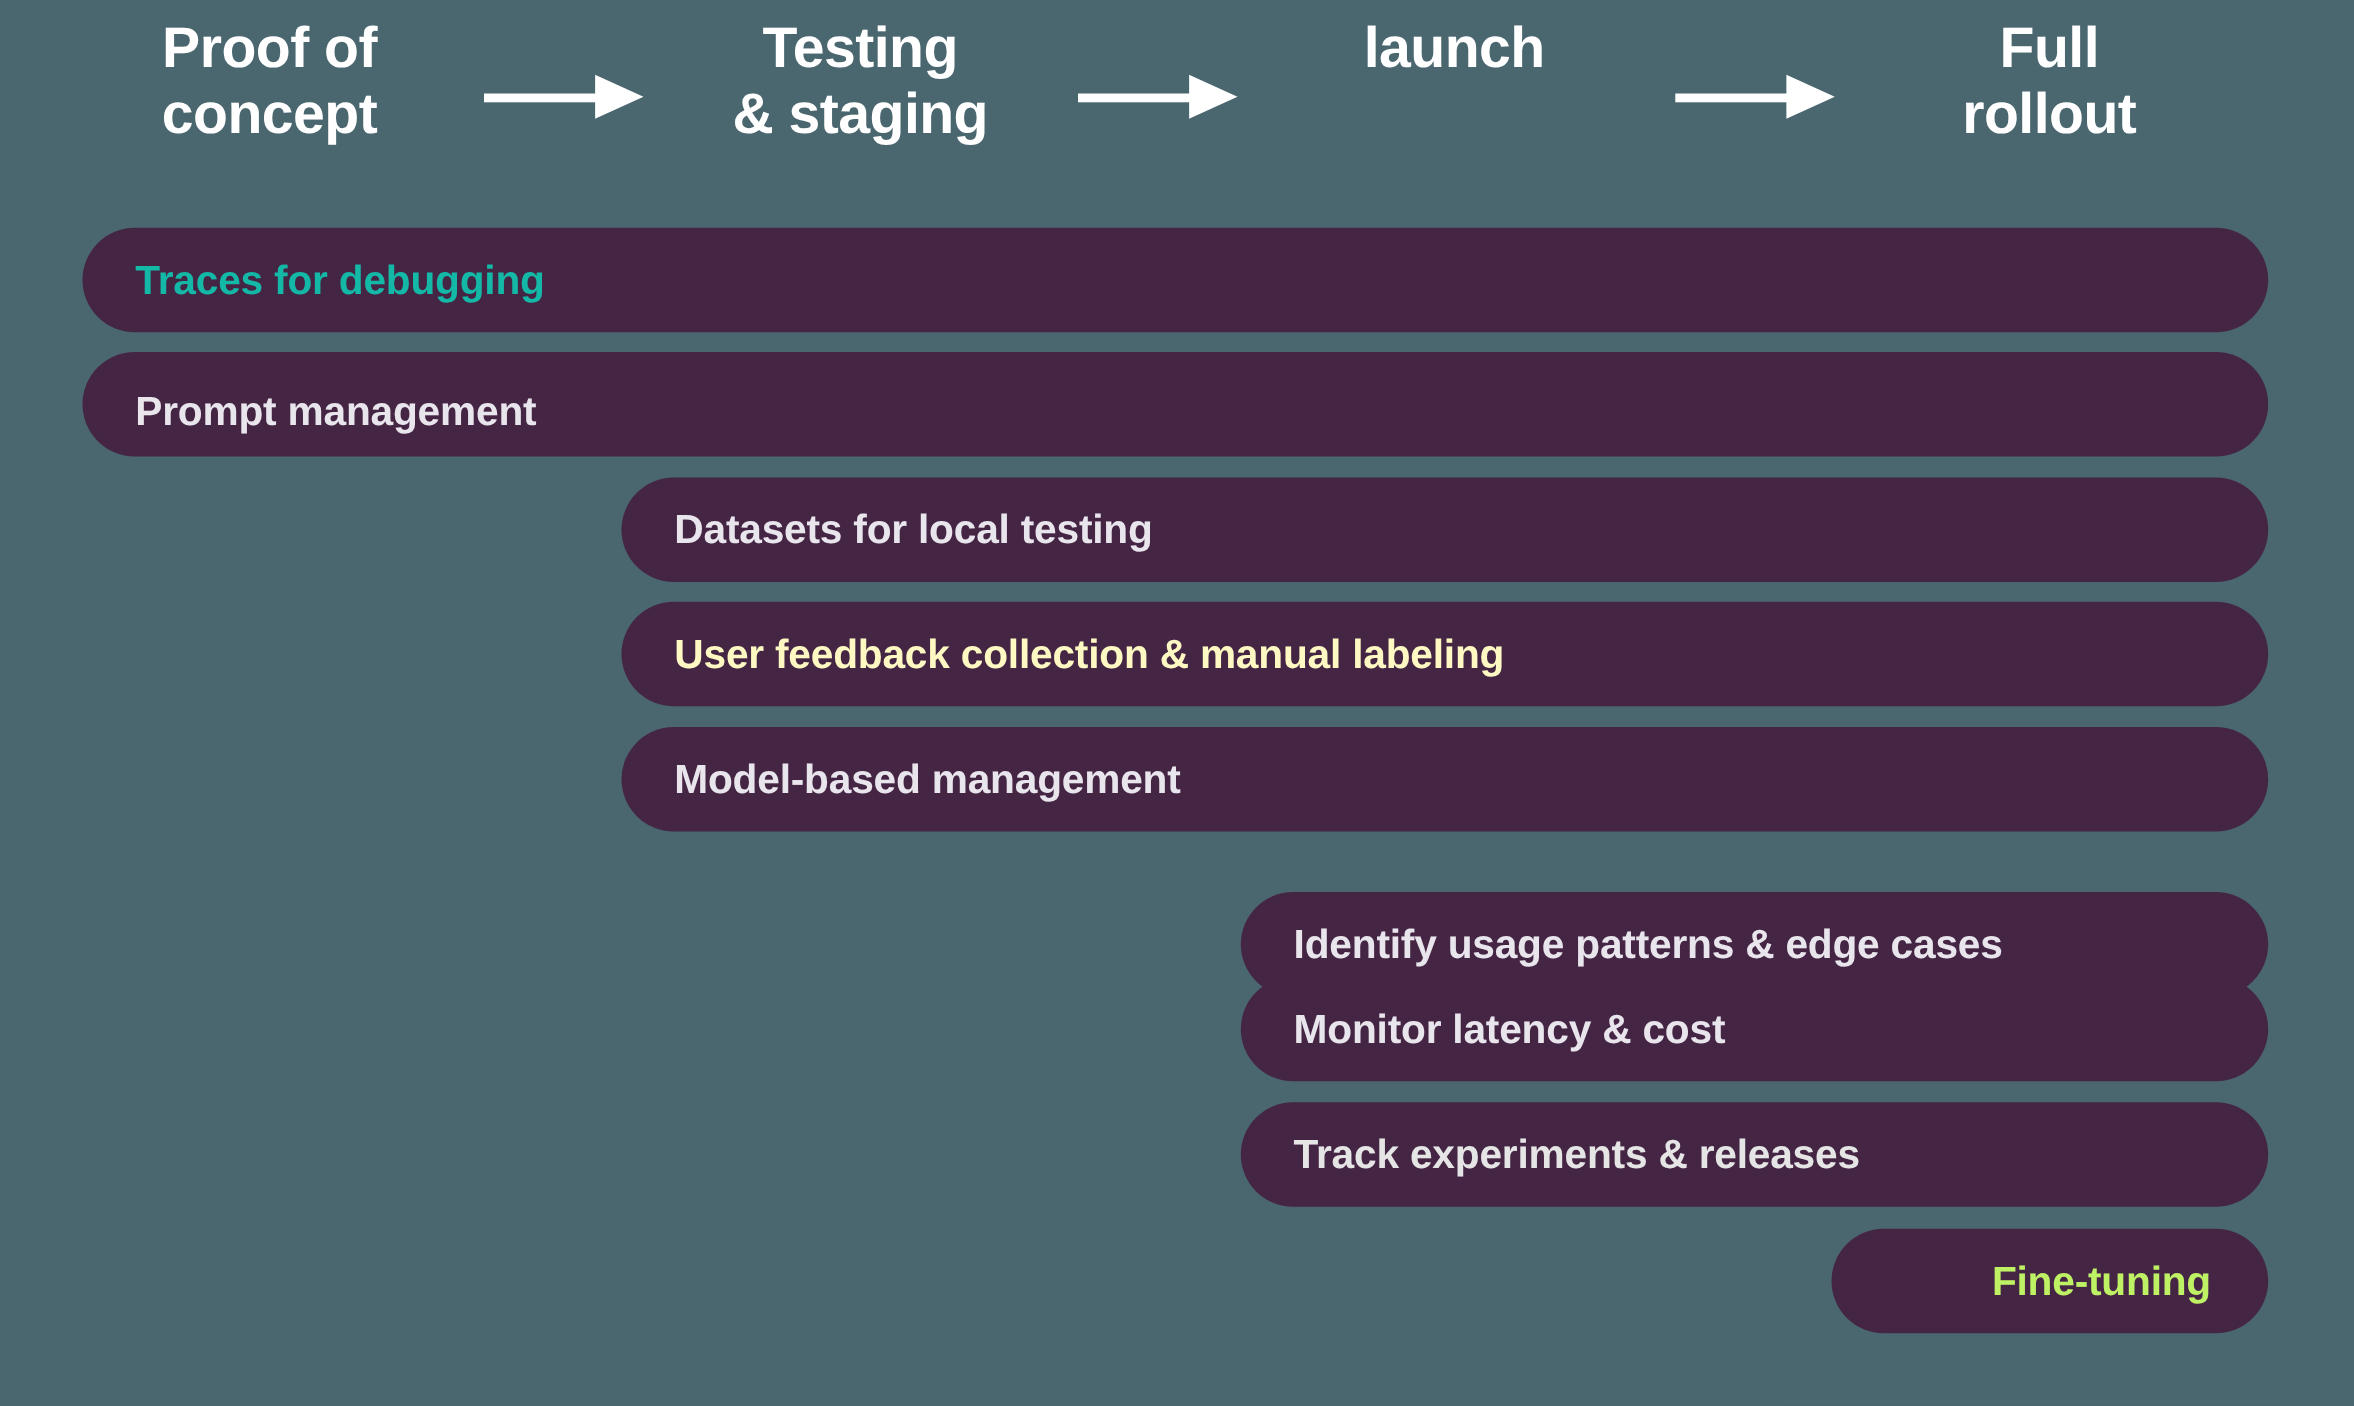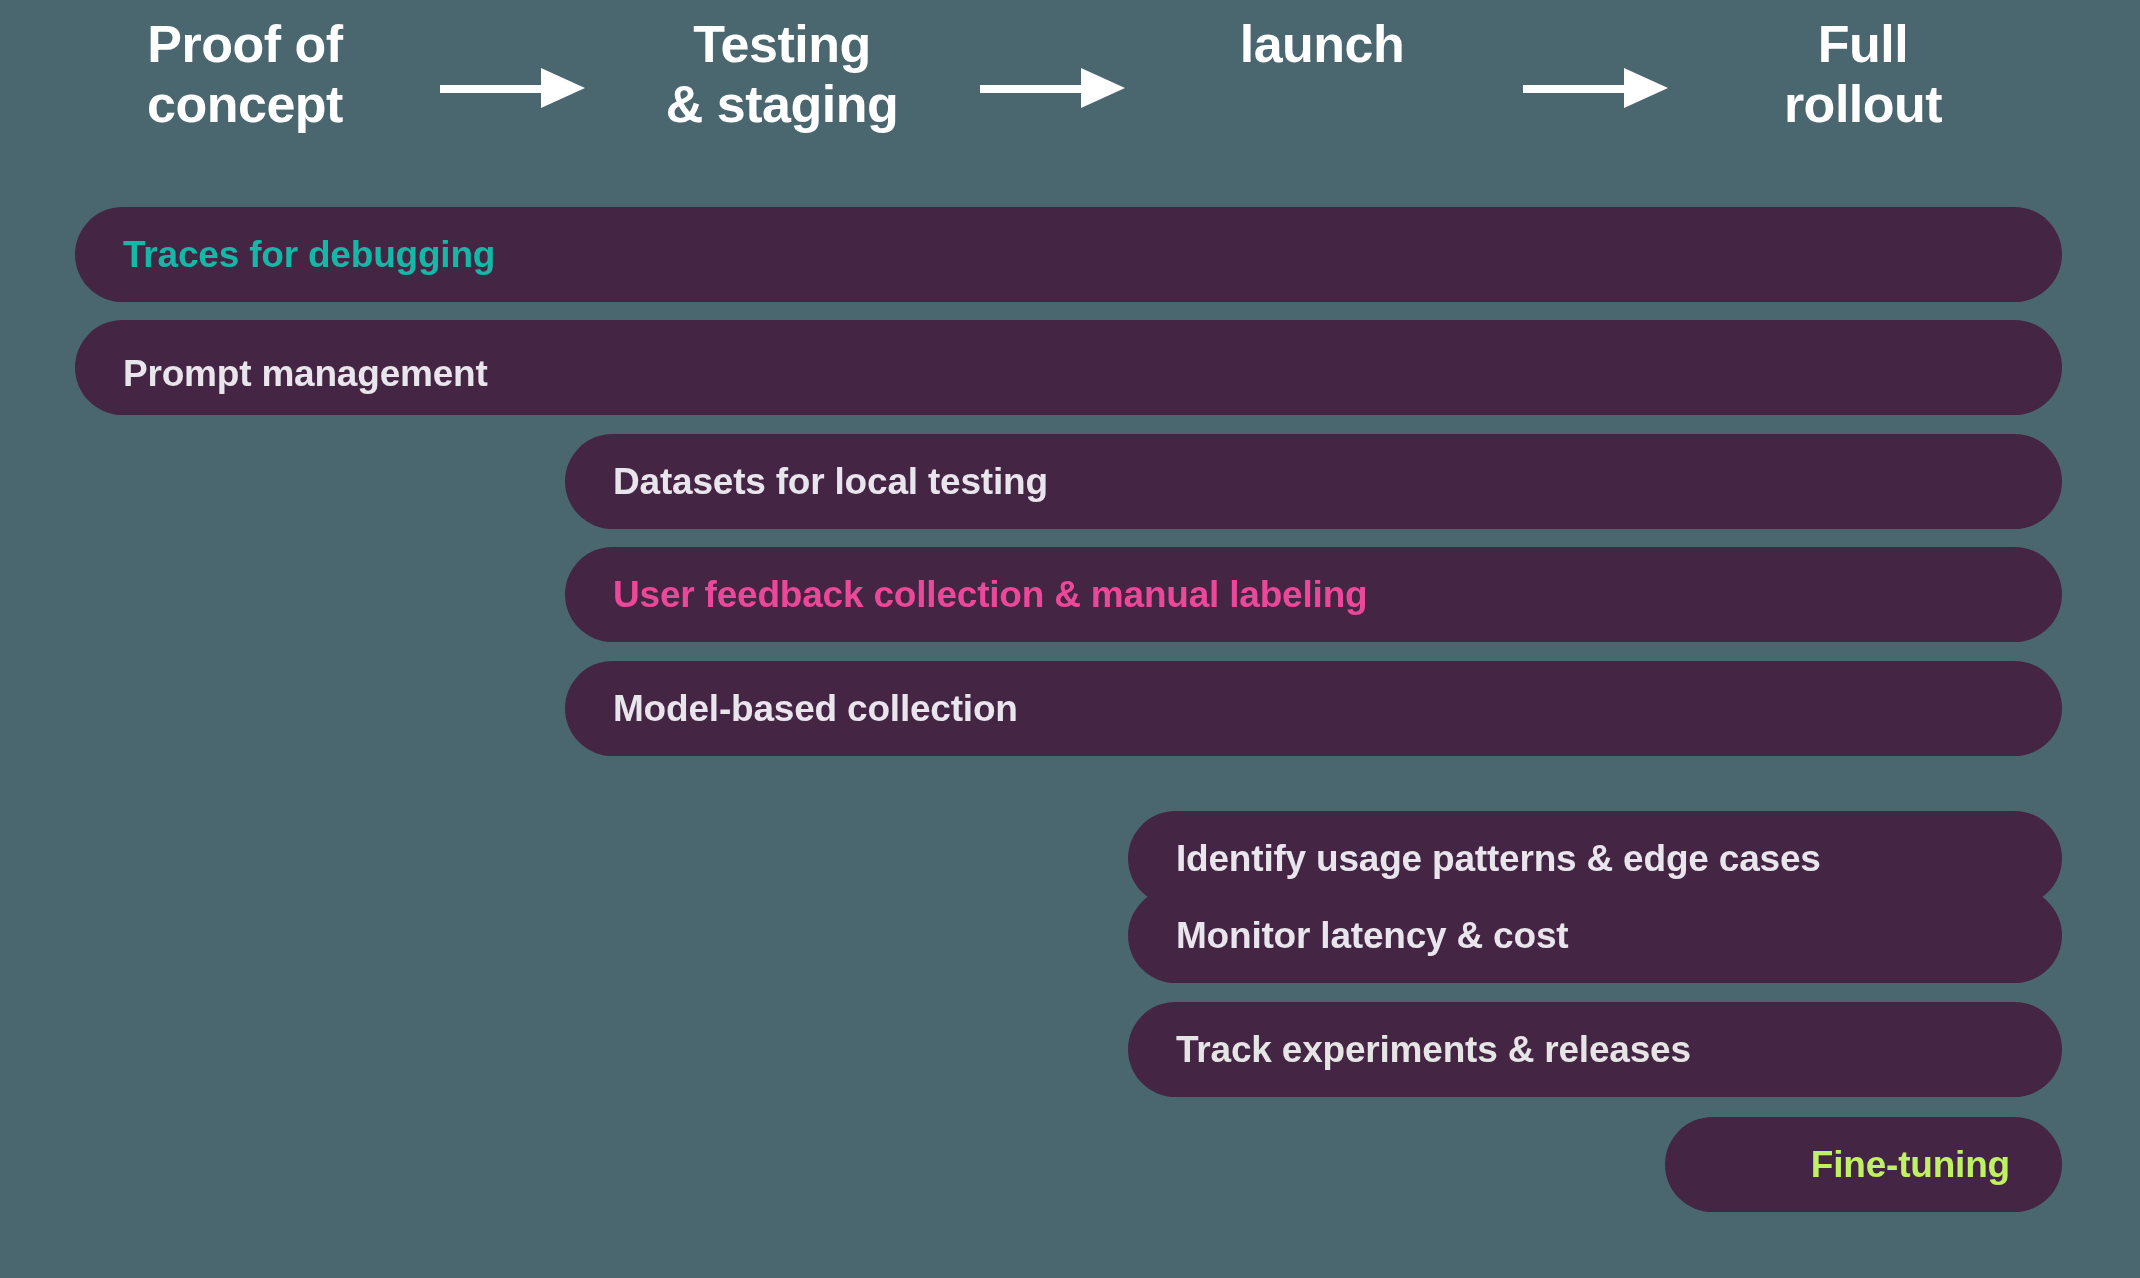--- a/index.html
+++ b/index.html
@@ -129,24 +129,24 @@
   <div class="bar" style="left: 75px; width: 1987px; top: 207px; background: rgb(69, 37, 68);">
         <span class="bar-label" style="color: #14b8a6;">Traces for debugging</span>
       </div>
       <div class="bar" style="left: 75px; width: 1987px; top: 320px; background: rgb(69, 37, 68);">
         <span class="bar-label" style="color: rgb(233, 229, 237); margin-top: 12px;">Prompt management</span>
       </div>
       <div class="bar" style="left: 565px; width: 1497px; top: 434px; background: rgb(69, 37, 68);">
         <span class="bar-label" style="color: rgb(233, 229, 237);">Datasets for local testing</span>
       </div>
       <div class="bar" style="left: 565px; width: 1497px; top: 547px; background: rgb(69, 37, 68);">
-        <span class="bar-label" style="color: #ec4899;">User feedback collection &amp; manual labeling</span>
+        <span class="bar-label" style="color: #fef9c3;">User feedback collection &amp; manual labeling</span>
       </div>
       <div class="bar" style="left: 565px; width: 1497px; top: 661px; background: rgb(69, 37, 68);">
-        <span class="bar-label" style="color: rgb(233, 229, 237);">Model-based collection</span>
+        <span class="bar-label" style="color: rgb(233, 229, 237);">Model-based management</span>
       </div>
       <div class="bar" style="left: 1128px; width: 934px; top: 811px; background: rgb(69, 37, 68);">
         <span class="bar-label" style="color: rgb(233, 229, 237);">Identify usage patterns &amp; edge cases</span>
       </div>
       <div class="bar" style="left: 1128px; width: 934px; top: 888px; background: rgb(69, 37, 68);">
         <span class="bar-label" style="color: rgb(233, 229, 237);">Monitor latency &amp; cost</span>
       </div>
       <div class="bar" style="left: 1128px; width: 934px; top: 1002px; background: rgb(69, 37, 68);">
         <span class="bar-label" style="color: #e5e5e5;">Track experiments &amp; releases</span>
       </div>

